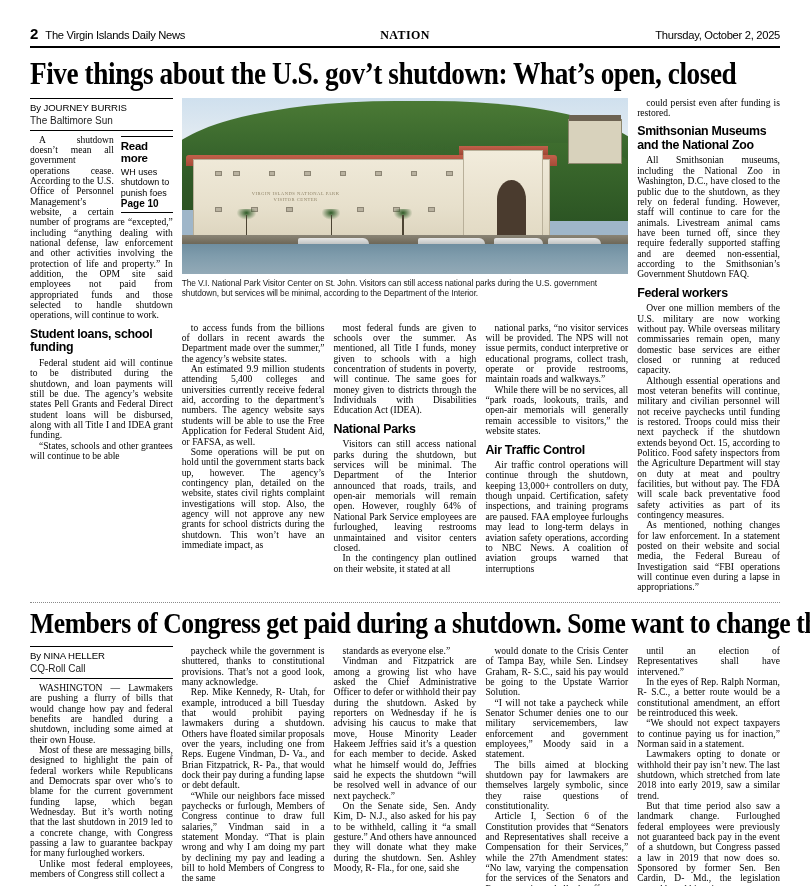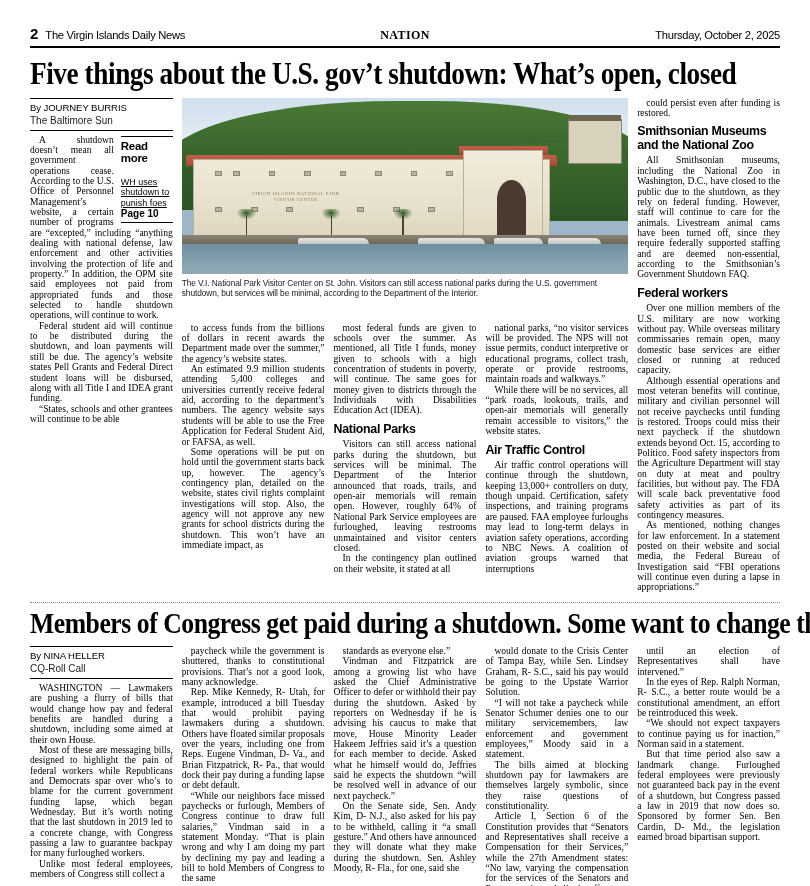--- a/index.html
+++ b/index.html
@@ -101,21 +101,21 @@
   .readmore {
     float: right;
     width: 52px;
     margin: 1px 0 2px 7px;
     border-top: 1.4px solid #000;
     border-bottom: 1.4px solid #000;
     padding: 3px 0 3px 0;
     font-family: "Liberation Sans", sans-serif;
   }
   .rm-title { font-weight: bold; font-size: 11.5px; line-height: 12px; letter-spacing: -0.3px; }
-  .rm-text  { font-size: 9px; line-height: 10.6px; margin-top: 13px; text-decoration: underline; }
+  .rm-text  { font-size: 9px; line-height: 10.6px; margin-top: 3px; }
   .rm-page  { font-weight: bold; font-size: 10px; line-height: 11px; margin-top: 0; }
 
   
   .photo-block { grid-column: 2 / span 3; margin-bottom: 5px; }
   .photo {
     position: relative;
     width: 100%;
     height: 176px;
     overflow: hidden;
     background: #9fb6c9;
@@ -287,20 +287,21 @@
         <div style="height:4px"></div>
 
 
         <div class="readmore">
           <div class="rm-title">Read more</div>
           <div class="rm-text">WH uses shutdown to punish foes</div>
           <div class="rm-page">Page 10</div>
         </div>
 
         <p class="body">A shutdown doesn’t mean all government operations cease. According to the U.S. Office of Personnel Management’s website, a certain number of programs are “excepted,” including “anything dealing with national defense, law enforcement and other activities involving the protection of life and property.” In addition, the OPM site said employees not paid from appropriated funds and those selected to handle shutdown operations, will continue to work.</p>
+        <h3 class="subhead">Student loans, school funding</h3>
         <p class="body">Federal student aid will continue to be distributed during the shutdown, and loan payments will still be due. The agency’s website states Pell Grants and Federal Direct student loans will be disbursed, along with all Title I and IDEA grant funding.</p>
         <p class="body">“States, schools and other grantees will continue to be able</p>
       </div>
 
       <div class="col" style="grid-column:2; grid-row:2">
         <p class="body">to access funds from the billions of dollars in recent awards the Department made over the summer,” the agency’s website states.</p>
         <p class="body">An estimated 9.9 million students attending 5,400 colleges and universities currently receive federal aid, according to the department’s numbers. The agency website says students will be able to use the Free Application for Federal Student Aid, or FAFSA, as well.</p>
         <p class="body">Some operations will be put on hold until the government starts back up, however. The agency’s contingency plan, detailed on the website, states civil rights complaint investigations will stop. Also, the agency will not approve any new grants for school districts during the shutdown. This won’t have an immediate impact, as</p>
       </div>
 
@@ -366,19 +367,20 @@
         <p class="body">would donate to the Crisis Center of Tampa Bay, while Sen. Lindsey Graham, R- S.C., said his pay would be going to the Upstate Warrior Solution.</p>
         <p class="body">“I will not take a paycheck while Senator Schumer denies one to our military servicemembers, law enforcement and government employees,” Moody said in a statement.</p>
         <p class="body">The bills aimed at blocking shutdown pay for lawmakers are themselves largely symbolic, since they raise questions of constitutionality.</p>
         <p class="body">Article I, Section 6 of the Constitution provides that “Senators and Representatives shall receive a Compensation for their Services,” while the 27th Amendment states: “No law, varying the compensation for the services of the Senators and Representatives, shall take effect,</p>
       </div>
 
       <div class="col">
         <p class="body">until an election of Representatives shall have intervened.”</p>
         <p class="body">In the eyes of Rep. Ralph Norman, R- S.C., a better route would be a constitutional amendment, an effort be reintroduced this week.</p>
         <p class="body">“We should not expect taxpayers to continue paying us for inaction,” Norman said in a statement.</p>
+        <p class="body">Lawmakers opting to donate or withhold their pay isn’t new. The last shutdown, which stretched from late 2018 into early 2019, saw a similar trend.</p>
         <p class="body">But that time period also saw a landmark change. Furloughed federal employees were previously not guaranteed back pay in the event of a shutdown, but Congress passed a law in 2019 that now does so. Sponsored by former Sen. Ben Cardin, D- Md., the legislation earned broad bipartisan support.</p>
       </div>
 
     </div>
   </div>
 
 </div>
 
 </body></html>

